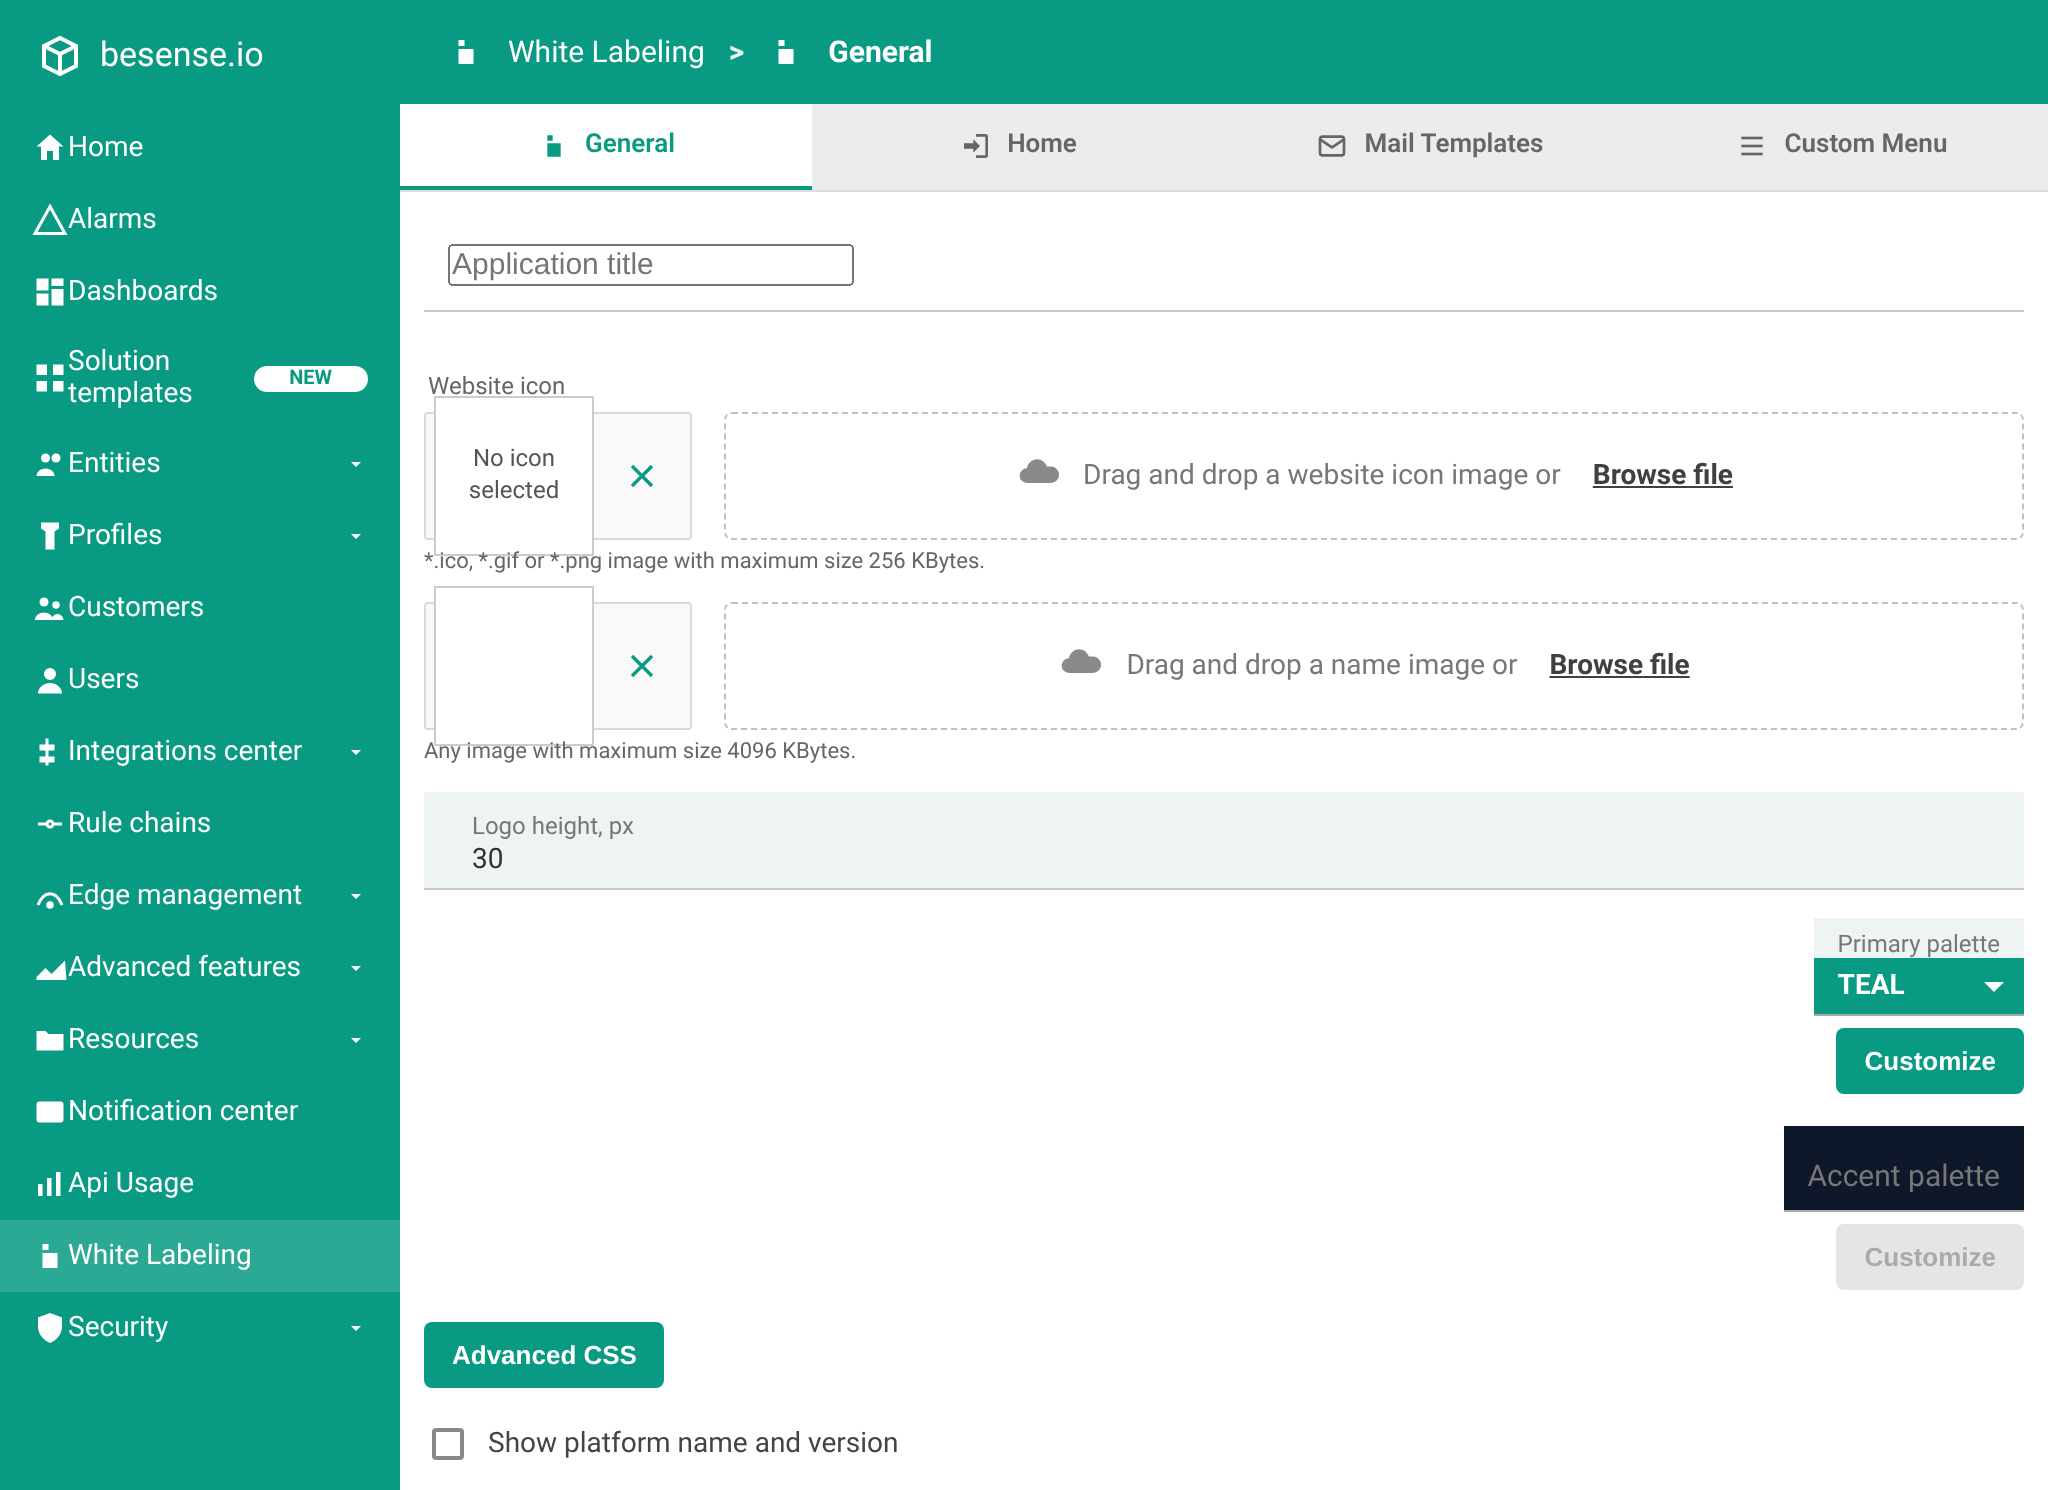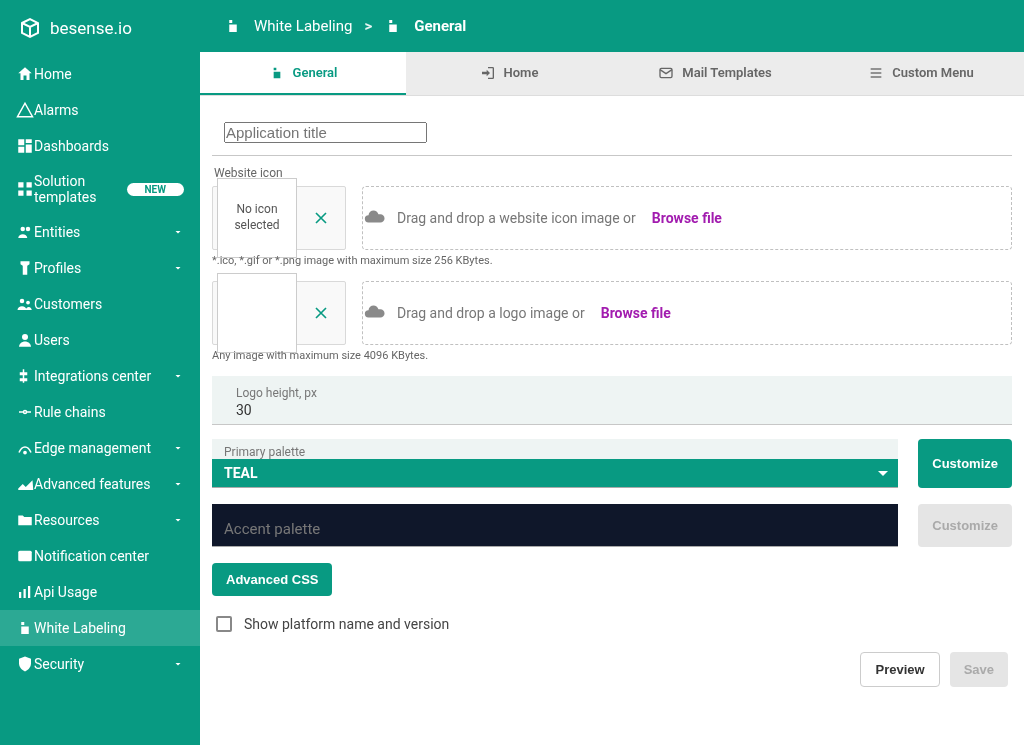--- a/index.html
+++ b/index.html
@@ -141,28 +141,29 @@
     color: #089a82;
     font-size: 20px;
     cursor: pointer;
   }
   .drop-zone {
     flex: 1;
     border: 1.5px dashed #c0c0c0;
     border-radius: 4px;
     display: flex;
     align-items: center;
+    justify-content: center;
     gap: 12px;
     color: #777;
     font-size: 14px;
   }
   .drop-zone .cloud { color: #8a8a8a; }
-  .drop-zone .browse { color: #a21caf; font-weight: 700; cursor: pointer; margin-left: 4px; }
+  .drop-zone .browse { color: #404040; font-weight: 700; cursor: pointer; margin-left: 4px; text-decoration: underline; }
   .hint { font-size: 11px; color: #666; margin-top: 4px; }
-  .palette-row { display: flex; gap: 20px; margin-bottom: 16px; }
+  .palette-row { display: flex; align-items: flex-end; gap: 6px; margin-bottom: 16px; flex-direction: column; }
   .palette-field {
     flex: 1;
     background: #eef4f3;
     border-bottom: 1px solid #aaa;
   }
   .palette-field .pf-label { font-size: 12px; color: #777; padding: 6px 12px 0; }
   .palette-field .pf-select {
     display: flex; align-items: center; justify-content: space-between;
     padding: 6px 10px 6px 12px;
     cursor: pointer;
@@ -438,21 +439,21 @@
       </div>
     </div>
 
     <div class="content">
       
       <div class="placeholder-look">
         <input class="value-input" style="color: rgb(136, 136, 136); font-size: 15px;" placeholder="Application title">
       </div>
 
       
-      <div class="field-block" style="margin-top:10px;">
+      <div class="field-block" style="margin-top:30px;">
         <div class="section-label">Website icon</div>
         <div class="upload-row">
           <div class="preview-card">
             <div class="preview-box">No icon selected</div>
             <div class="remove-x">
               <svg viewBox="0 0 24 24" width="20" height="20" stroke="#089a82" stroke-width="2" fill="none">
                   <path d="M6 6l12 12M18 6L6 18"></path>
                 </svg>
             </div>
           </div>
@@ -475,21 +476,21 @@
             <div class="remove-x">
               <svg viewBox="0 0 24 24" width="20" height="20" stroke="#089a82" stroke-width="2" fill="none">
                   <path d="M6 6l12 12M18 6L6 18"></path>
                 </svg>
             </div>
           </div>
           <div class="drop-zone">
             <span class="cloud"><svg viewBox="0 0 24 24" width="22" height="22" fill="#8a8a8a">
                   <path d="M19 18H6a4 4 0 010-8c.3-2.8 2.7-5 5.5-5 2.5 0 4.6 1.7 5.3 4H19a4.5 4.5 0 010 9z"></path>
                 </svg></span>
-            <span>Drag and drop a logo image or</span>
+            <span>Drag and drop a name image or</span>
             <span class="browse">Browse file</span>
           </div>
         </div>
         <div class="hint">Any image with maximum size 4096 KBytes.</div>
       </div>
 
       
       <div class="text-input-wrap field-block">
         <div class="label">Logo height, px</div>
         <div class="value-text">30</div>

